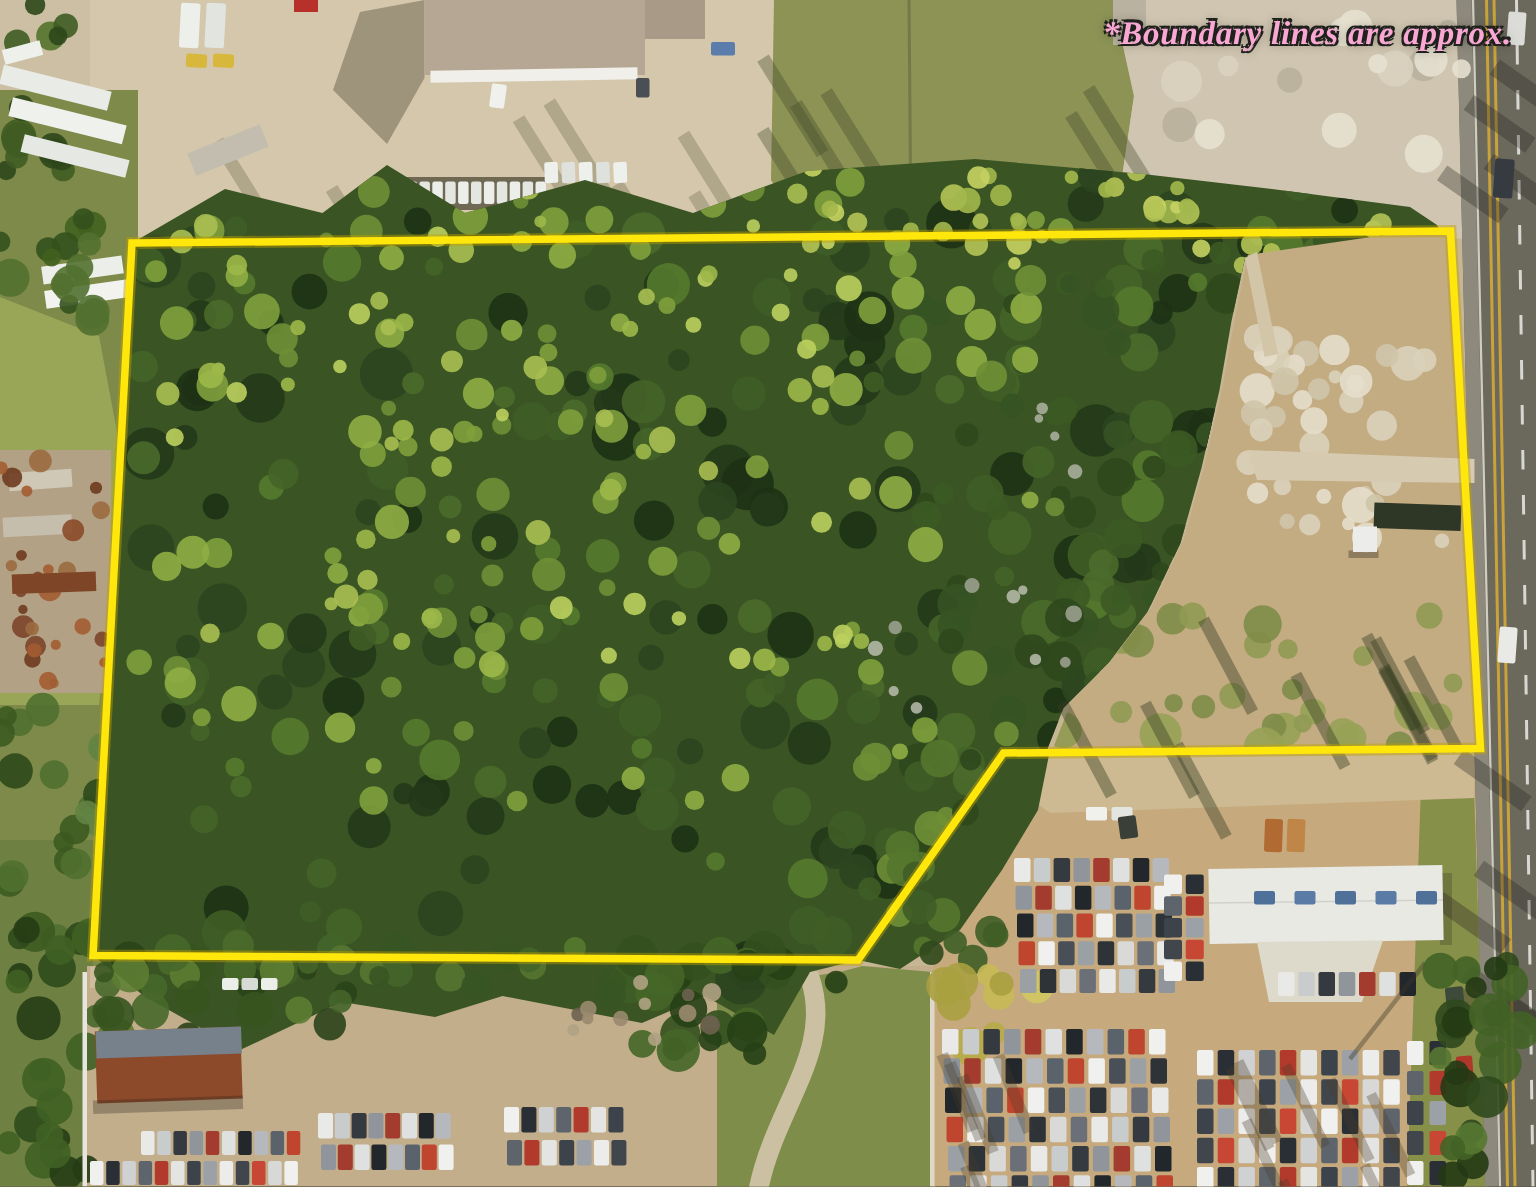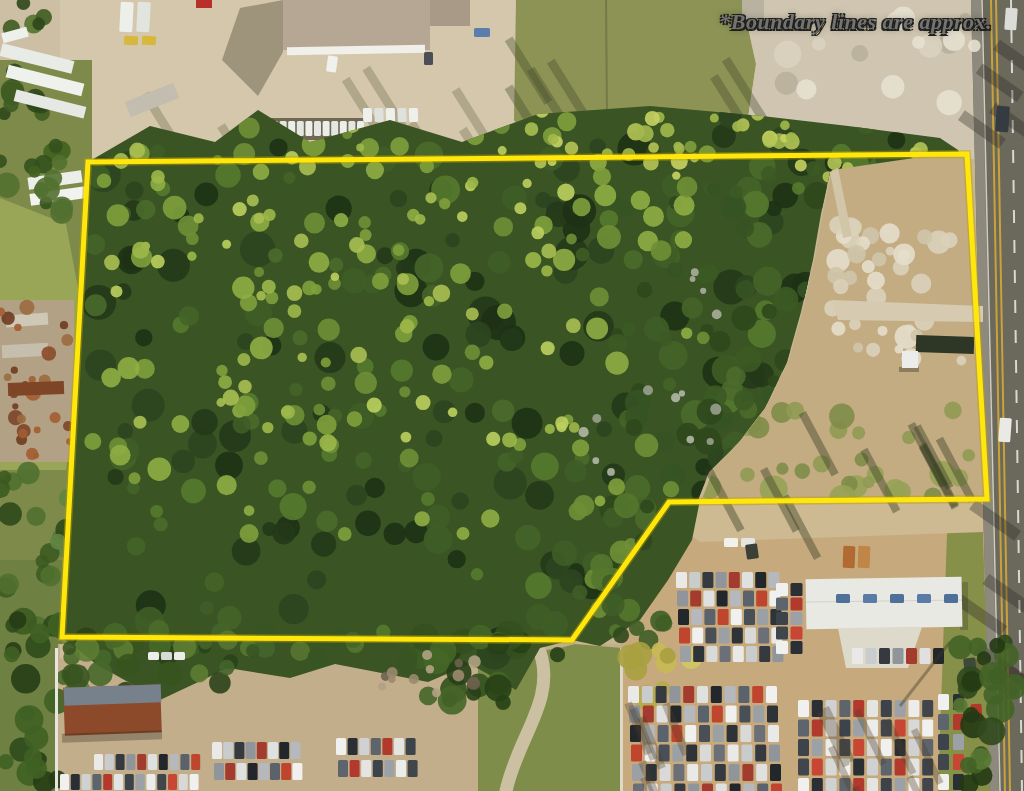--- a/index.html
+++ b/index.html
@@ -7,27 +7,27 @@
     position: relative;
     width: 1024px;
     height: 791px;
     overflow: hidden;
     font-family: "Liberation Sans", sans-serif;
   }
   #scene { position: absolute; inset: 0; display: block; }
   .disclaimer {
     position: absolute;
     top: 9px;
-    right: 32px;
+    right: 16px;
     font-family: "Liberation Serif", "DejaVu Serif", serif;
     font-style: italic;
     font-weight: 600;
     font-size: 22px;
     letter-spacing: 0.5px;
-    color: #737373;
+    color: #f9a8d4;
     text-shadow:
       -1.5px -1.5px 0 #20201c, 1.5px -1.5px 0 #20201c,
       -1.5px 1.5px 0 #20201c, 1.5px 1.5px 0 #20201c,
       0 0 7px rgba(0,0,0,0.55);
     user-select: none;
   }
 </style>
 </head>
 <body>
 

